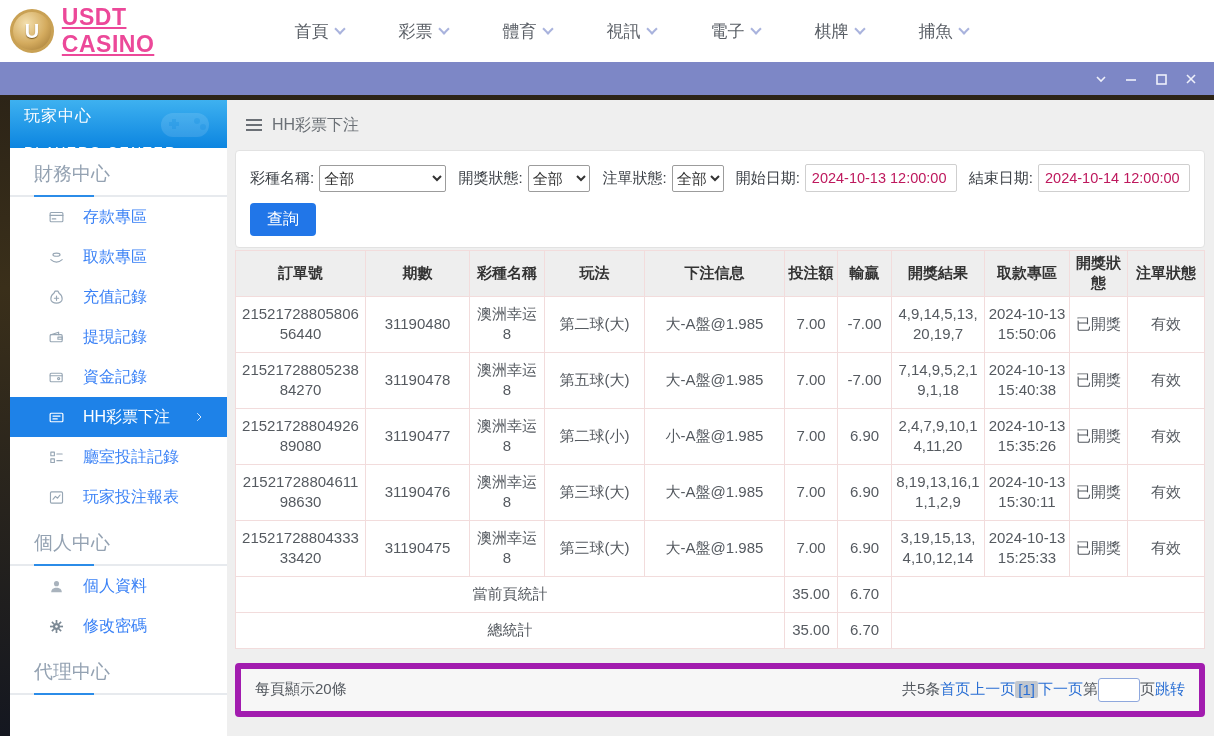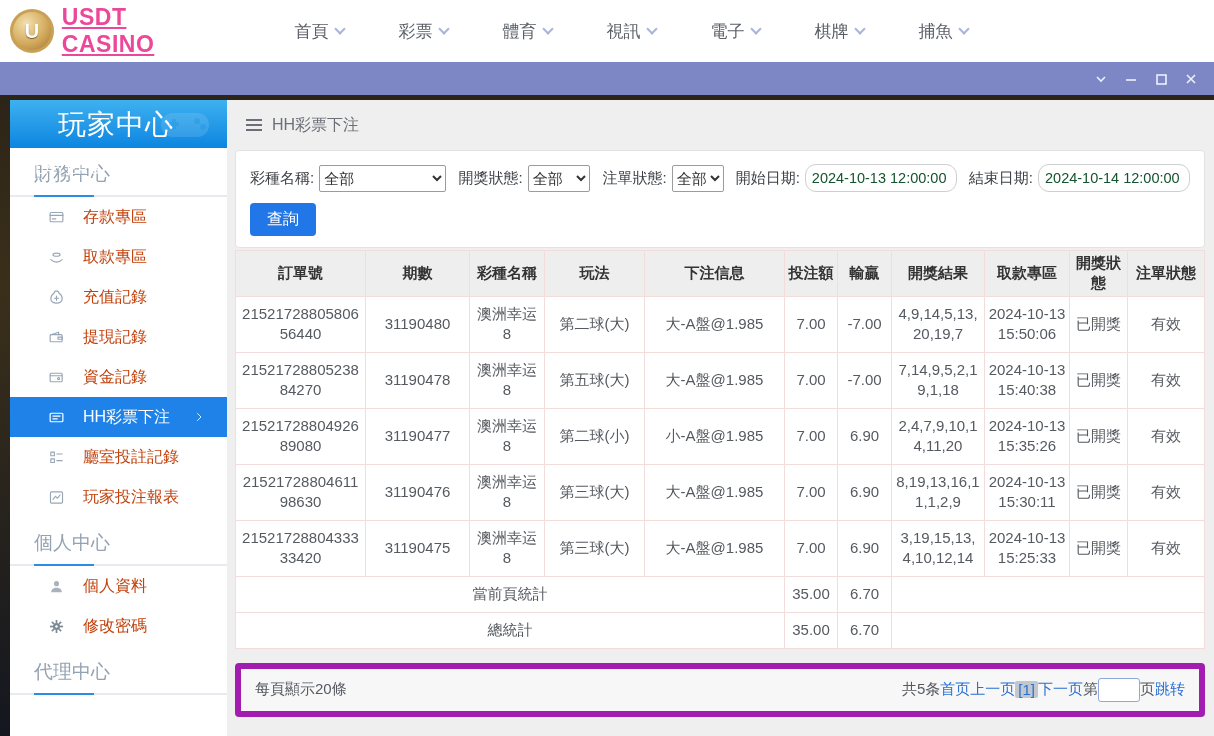--- a/index.html
+++ b/index.html
@@ -33,31 +33,31 @@
     cursor:pointer; }
   .winbtn svg { stroke:#eef0fa; stroke-width:1.6; fill:none; }
 
   
   .main { position:relative; height:641px; display:flex;
     background:linear-gradient(180deg,#2c2417 0%, #3a2f1a 30%, #141720 100%); padding-top:5px; }
   .sidebar { width:217px; margin-left:10px; background:#fff; height:636px; overflow:hidden; }
 
   .side-header { height:48px; background:linear-gradient(180deg,#3eb1f0,#0c85e0);
     color:#fff; padding:6px 0 0 14px; position:relative; }
-  .side-header .t1 { font-size:28px; letter-spacing:1px;margin-left:34px; }
+  .side-header .t1 { font-size:16px; letter-spacing:1px; }
   .side-header .t2 { font-size:14px; letter-spacing:2px; margin-top:17px; }
   .side-header svg.pad { position:absolute; right:10px; top:5px; opacity:.35; }
 
   .sec-title { font-size:19px; color:#94a2b2; margin:13px 0 0 24px; }
   .sec-rule { height:2px; background:#e7eaee; margin-top:8px; position:relative; }
   .sec-rule::before { content:""; position:absolute; left:24px; top:0; width:60px; height:2px; background:#2b8ce8; }
 
   .side-item { height:40px; display:flex; align-items:center; gap:18px;
     padding-left:38px; cursor:pointer; }
-  .side-item .lbl { font-size:16px; color:#c2410c; }
+  .side-item .lbl { font-size:16px; color:#3b82f6; }
   .side-item svg { flex:0 0 auto; }
   .side-item.active { background:#1e82e8; }
   .side-item.active .lbl { color:#fff; }
   .side-item.active .arrow { margin-left:auto; margin-right:22px; }
   .icon-stroke { stroke:#97a6b4; stroke-width:1.6; fill:none; stroke-linejoin:round; stroke-linecap:round; }
   .icon-stroke-w { stroke:#fff; stroke-width:1.7; fill:none; stroke-linejoin:round; stroke-linecap:round; }
 
   
   .content { flex:1; background:#efefef; height:636px; padding:0 9px 0 8px; overflow:hidden; }
   .breadcrumb { height:50px; display:flex; align-items:center; gap:10px; padding-left:11px; }
@@ -66,22 +66,22 @@
   .filter-panel { background:#fff; border:1px solid #e2e2e2; border-radius:4px;
     padding:13px 14px 11px; }
   .filter-row { display:flex; align-items:center; flex-wrap:nowrap; }
   .flabel { font-size:15px; color:#3c4046; margin-right:5px; white-space:nowrap; }
   .fgap { margin-left:12px; }
   select { height:27px; border:1px solid #9c9c9c; border-radius:2px; background:#fff;
     font-size:15px; color:#333; font-family:inherit; }
   .sel-lottery { width:142px; }
   .sel-draw { width:70px; }
   .sel-order { width:54px; }
-  .dateinput { width:152px; height:28px; border:1px solid #cfcfcf; border-radius:11px;
-    font-size:14.5px; color:#14532d; padding:0 6px; font-family:inherit; }
+  .dateinput { width:152px; height:28px; border:1px solid #cfcfcf; border-radius:2px;
+    font-size:14.5px; color:#be185d; padding:0 6px; font-family:inherit; }
   .btn-query { margin-top:11px; background:#2176e8; color:#fff; border:none; border-radius:4px;
     font-size:16px; padding:6px 17px; cursor:pointer; font-family:inherit; }
 
   
   table { width:100%; border-collapse:collapse; table-layout:fixed; background:#fff;
     margin-top:2px; }
   th,td { border:1px solid #f2dcdc; text-align:center; font-size:15px;
     word-break:break-all; line-height:1.35; padding:2px 3px; }
   th { background:#eeeeee; color:#333; height:43px; font-weight:bold; }
   td { color:#555a60; height:56px; }

